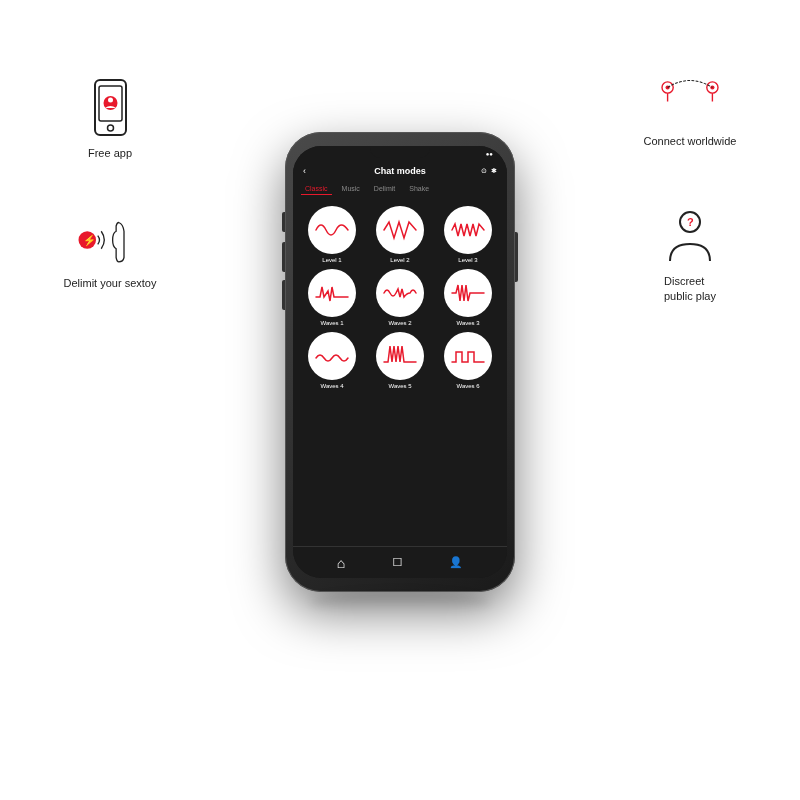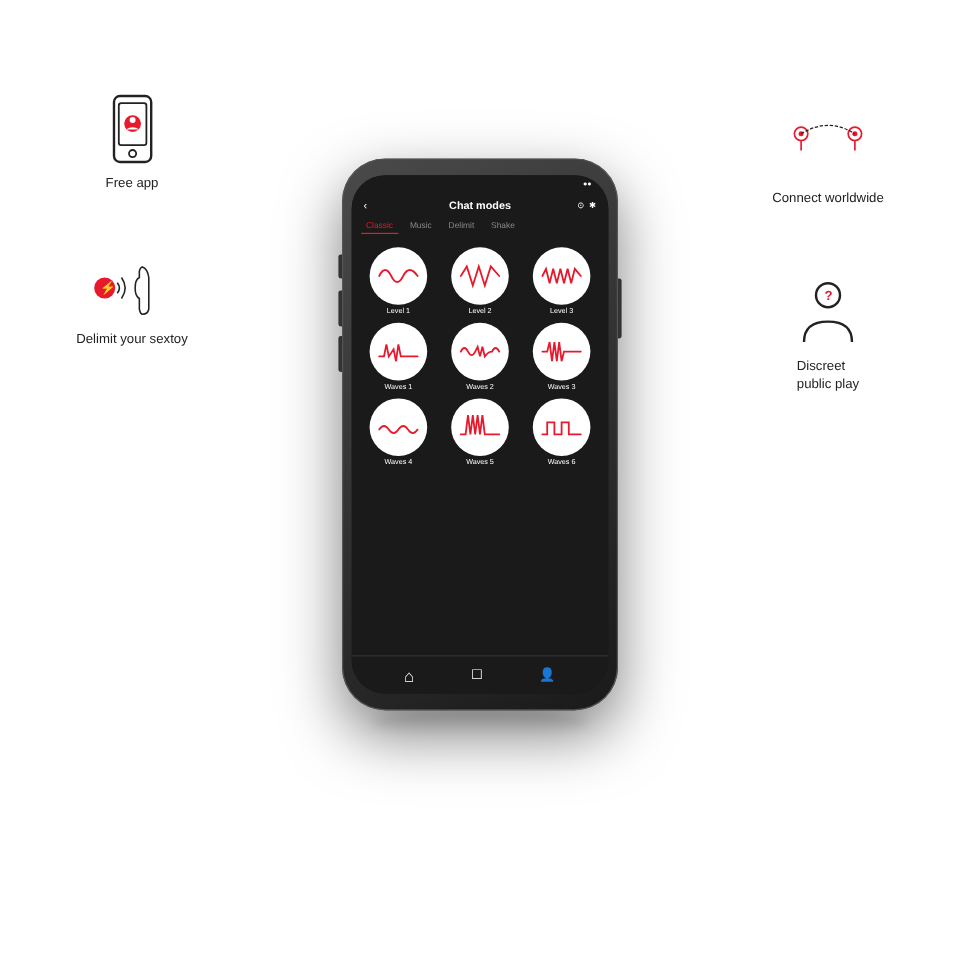--- a/index.html
+++ b/index.html
@@ -185,21 +185,21 @@
       top: 80px;
       display: flex;
       flex-direction: column;
       gap: 50px;
       width: 160px;
     }
 
     .features-right {
       position: absolute;
       right: 30px;
-      top: 92px;
+      top: 68px;
       display: flex;
       flex-direction: column;
       gap: 60px;
       width: 160px;
     }
 
     .feature-item {
       display: flex;
       flex-direction: column;
       align-items: center;

